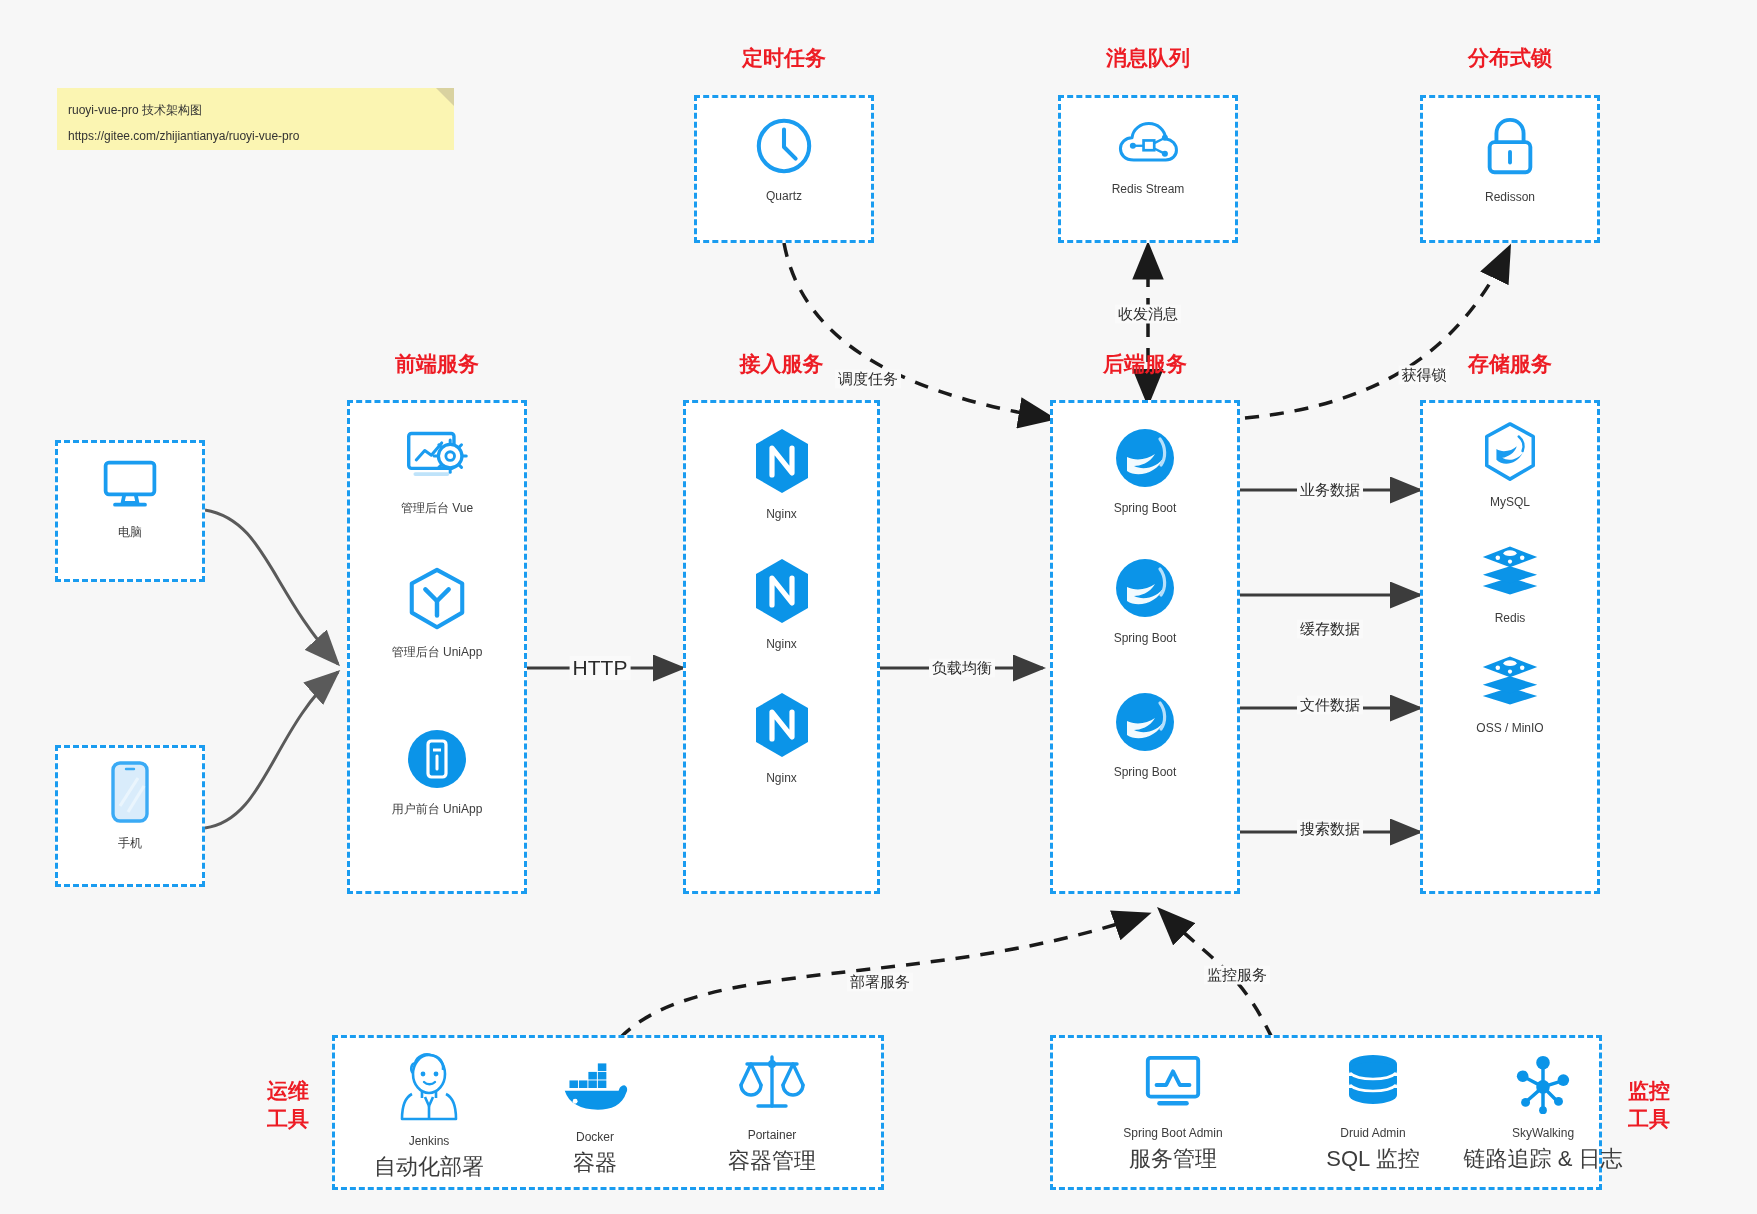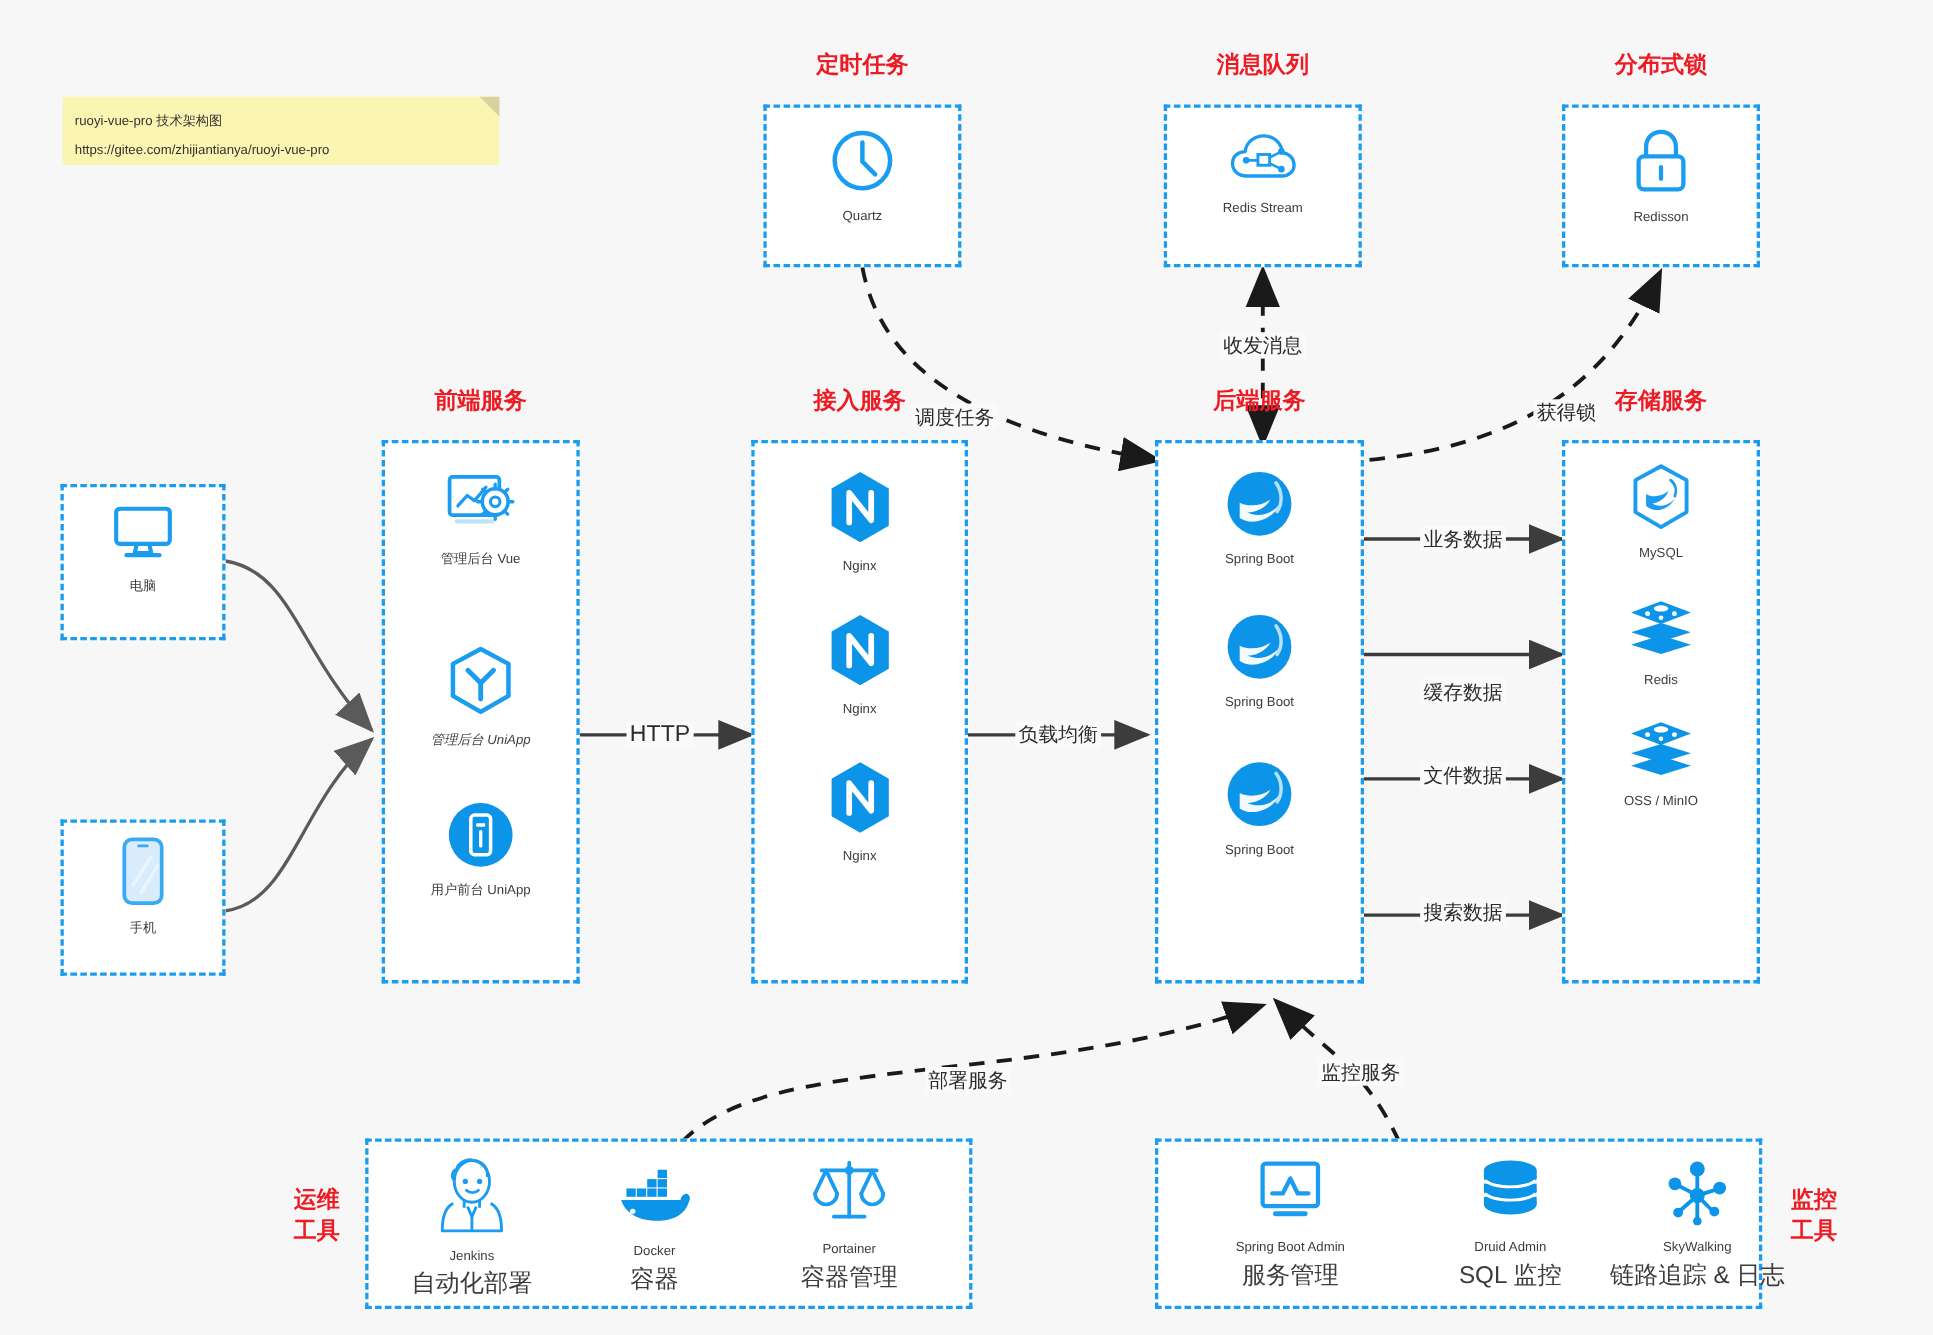--- a/index.html
+++ b/index.html
@@ -41,21 +41,21 @@
   }
   .nlabel{font-size:12px;color:#3c3c3c;margin-top:7px;white-space:nowrap;text-align:center;line-height:25px;}
   .nlabel.small{font-size:22px;}
 
   .ico{display:block;}
 
   .edgelabel{
     position:absolute;font-size:21px;color:#2b2b2b;background:#fafafa;
     padding:0 3px;white-space:nowrap;transform:translate(-50%,-50%);
   }
-  .edgelabel.cn{font-size:18px;text-align:right;}
+  .edgelabel.cn{font-size:15px;text-align:right;}
 </style>
 </head>
 <body>
 
 <div id="canvas">
 
   <div class="note">
     <div class="corner"></div>
     <div>ruoyi-vue-pro 技术架构图</div>
     <div>https://gitee.com/zhijiantianya/ruoyi-vue-pro</div>
@@ -200,21 +200,21 @@
             <line x1="-9" y1="-9" x2="-12" y2="-12"></line>
             <line x1="9" y1="9" x2="12" y2="12"></line>
             <line x1="9" y1="-9" x2="12" y2="-12"></line>
             <line x1="-9" y1="9" x2="-12" y2="12"></line>
           </g>
         </g>
       </svg>
       <div class="nlabel">管理后台 Vue</div>
     </div>
 
-    <div class="node" style="left:0;top:184px;width:174px;font-style:italic;">
+    <div class="node" style="left:0;top:164px;width:174px;">
       <svg class="ico" width="62" height="66" viewBox="0 0 62 68">
         <path d="M31,3 L57,17 L57,47 L31,62 L5,47 L5,17 Z" fill="none" stroke="#1a9cf0" stroke-width="4.2" stroke-linejoin="round"></path>
         <path d="M19,23 L31,35 L43,23" fill="none" stroke="#1a9cf0" stroke-width="4.6" stroke-linecap="round" stroke-linejoin="round"></path>
         <line x1="31" y1="35" x2="31" y2="50" stroke="#1a9cf0" stroke-width="4.6" stroke-linecap="round"></line>
       </svg>
       <div class="nlabel">管理后台 UniApp</div>
     </div>
 
     <div class="node" style="left:0;top:325px;width:174px;">
       <svg class="ico" width="62" height="62" viewBox="0 0 62 62">

